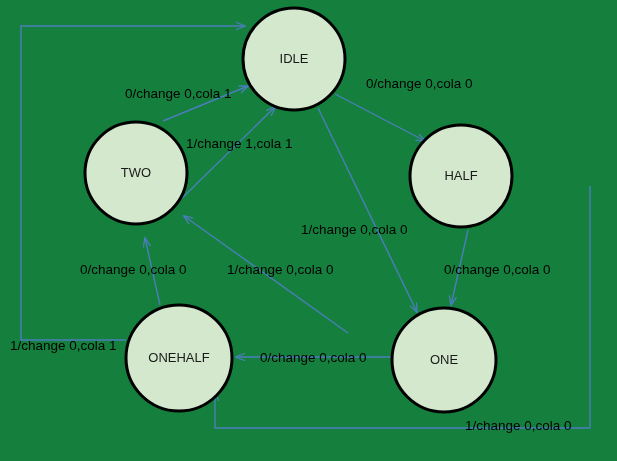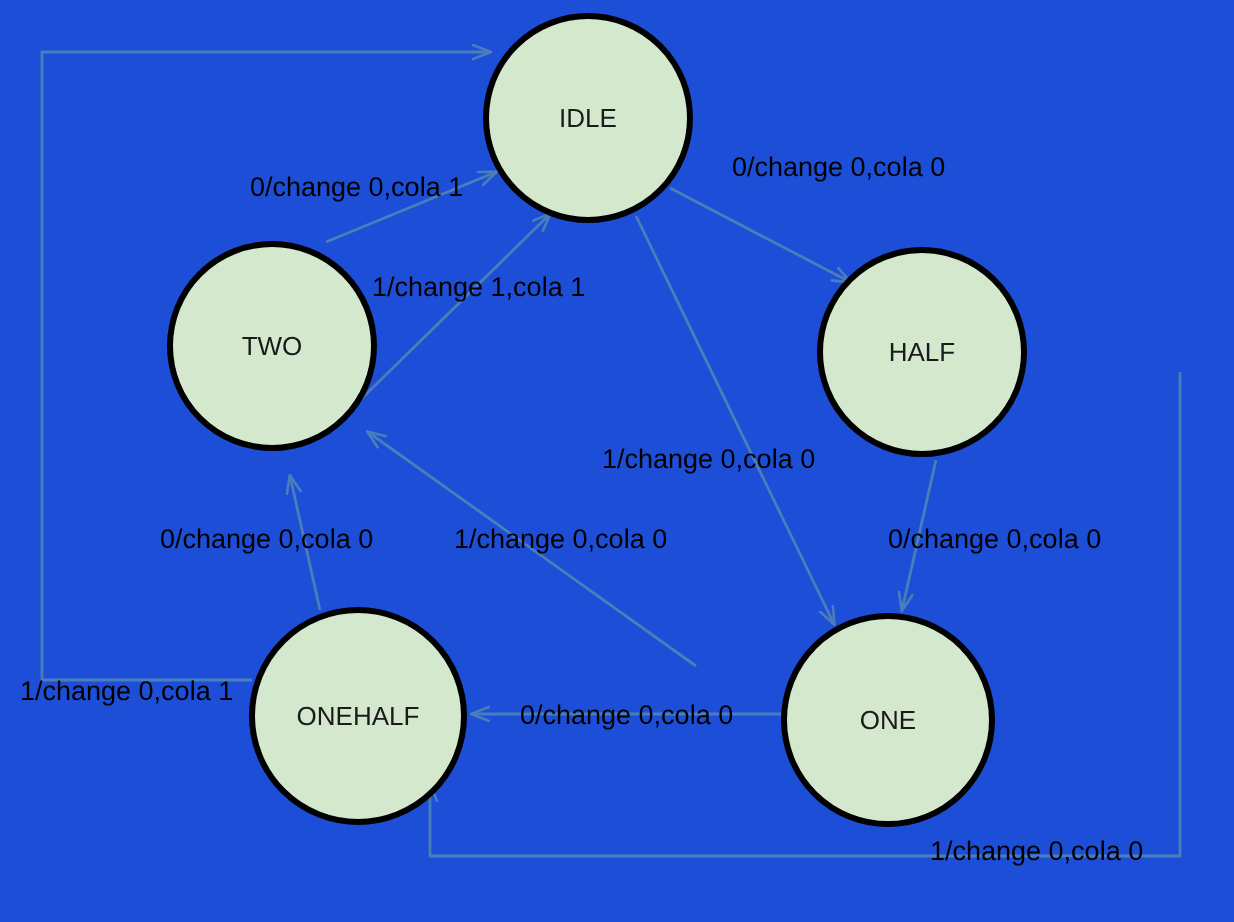--- a/index.html
+++ b/index.html
@@ -8,21 +8,21 @@
     padding: 0;
     background: #ffffff;
   }
   body {
     font-family: "Liberation Sans", sans-serif;
   }
   #canvas-wrap {
     position: relative;
     width: 617px;
     height: 461px;
-    background: #1d4ed8;
+    background: #15803d;
     overflow: hidden;
   }
   svg#diagram {
     position: absolute;
     top: 0;
     left: 0;
     width: 617px;
     height: 461px;
     display: block;
   }

